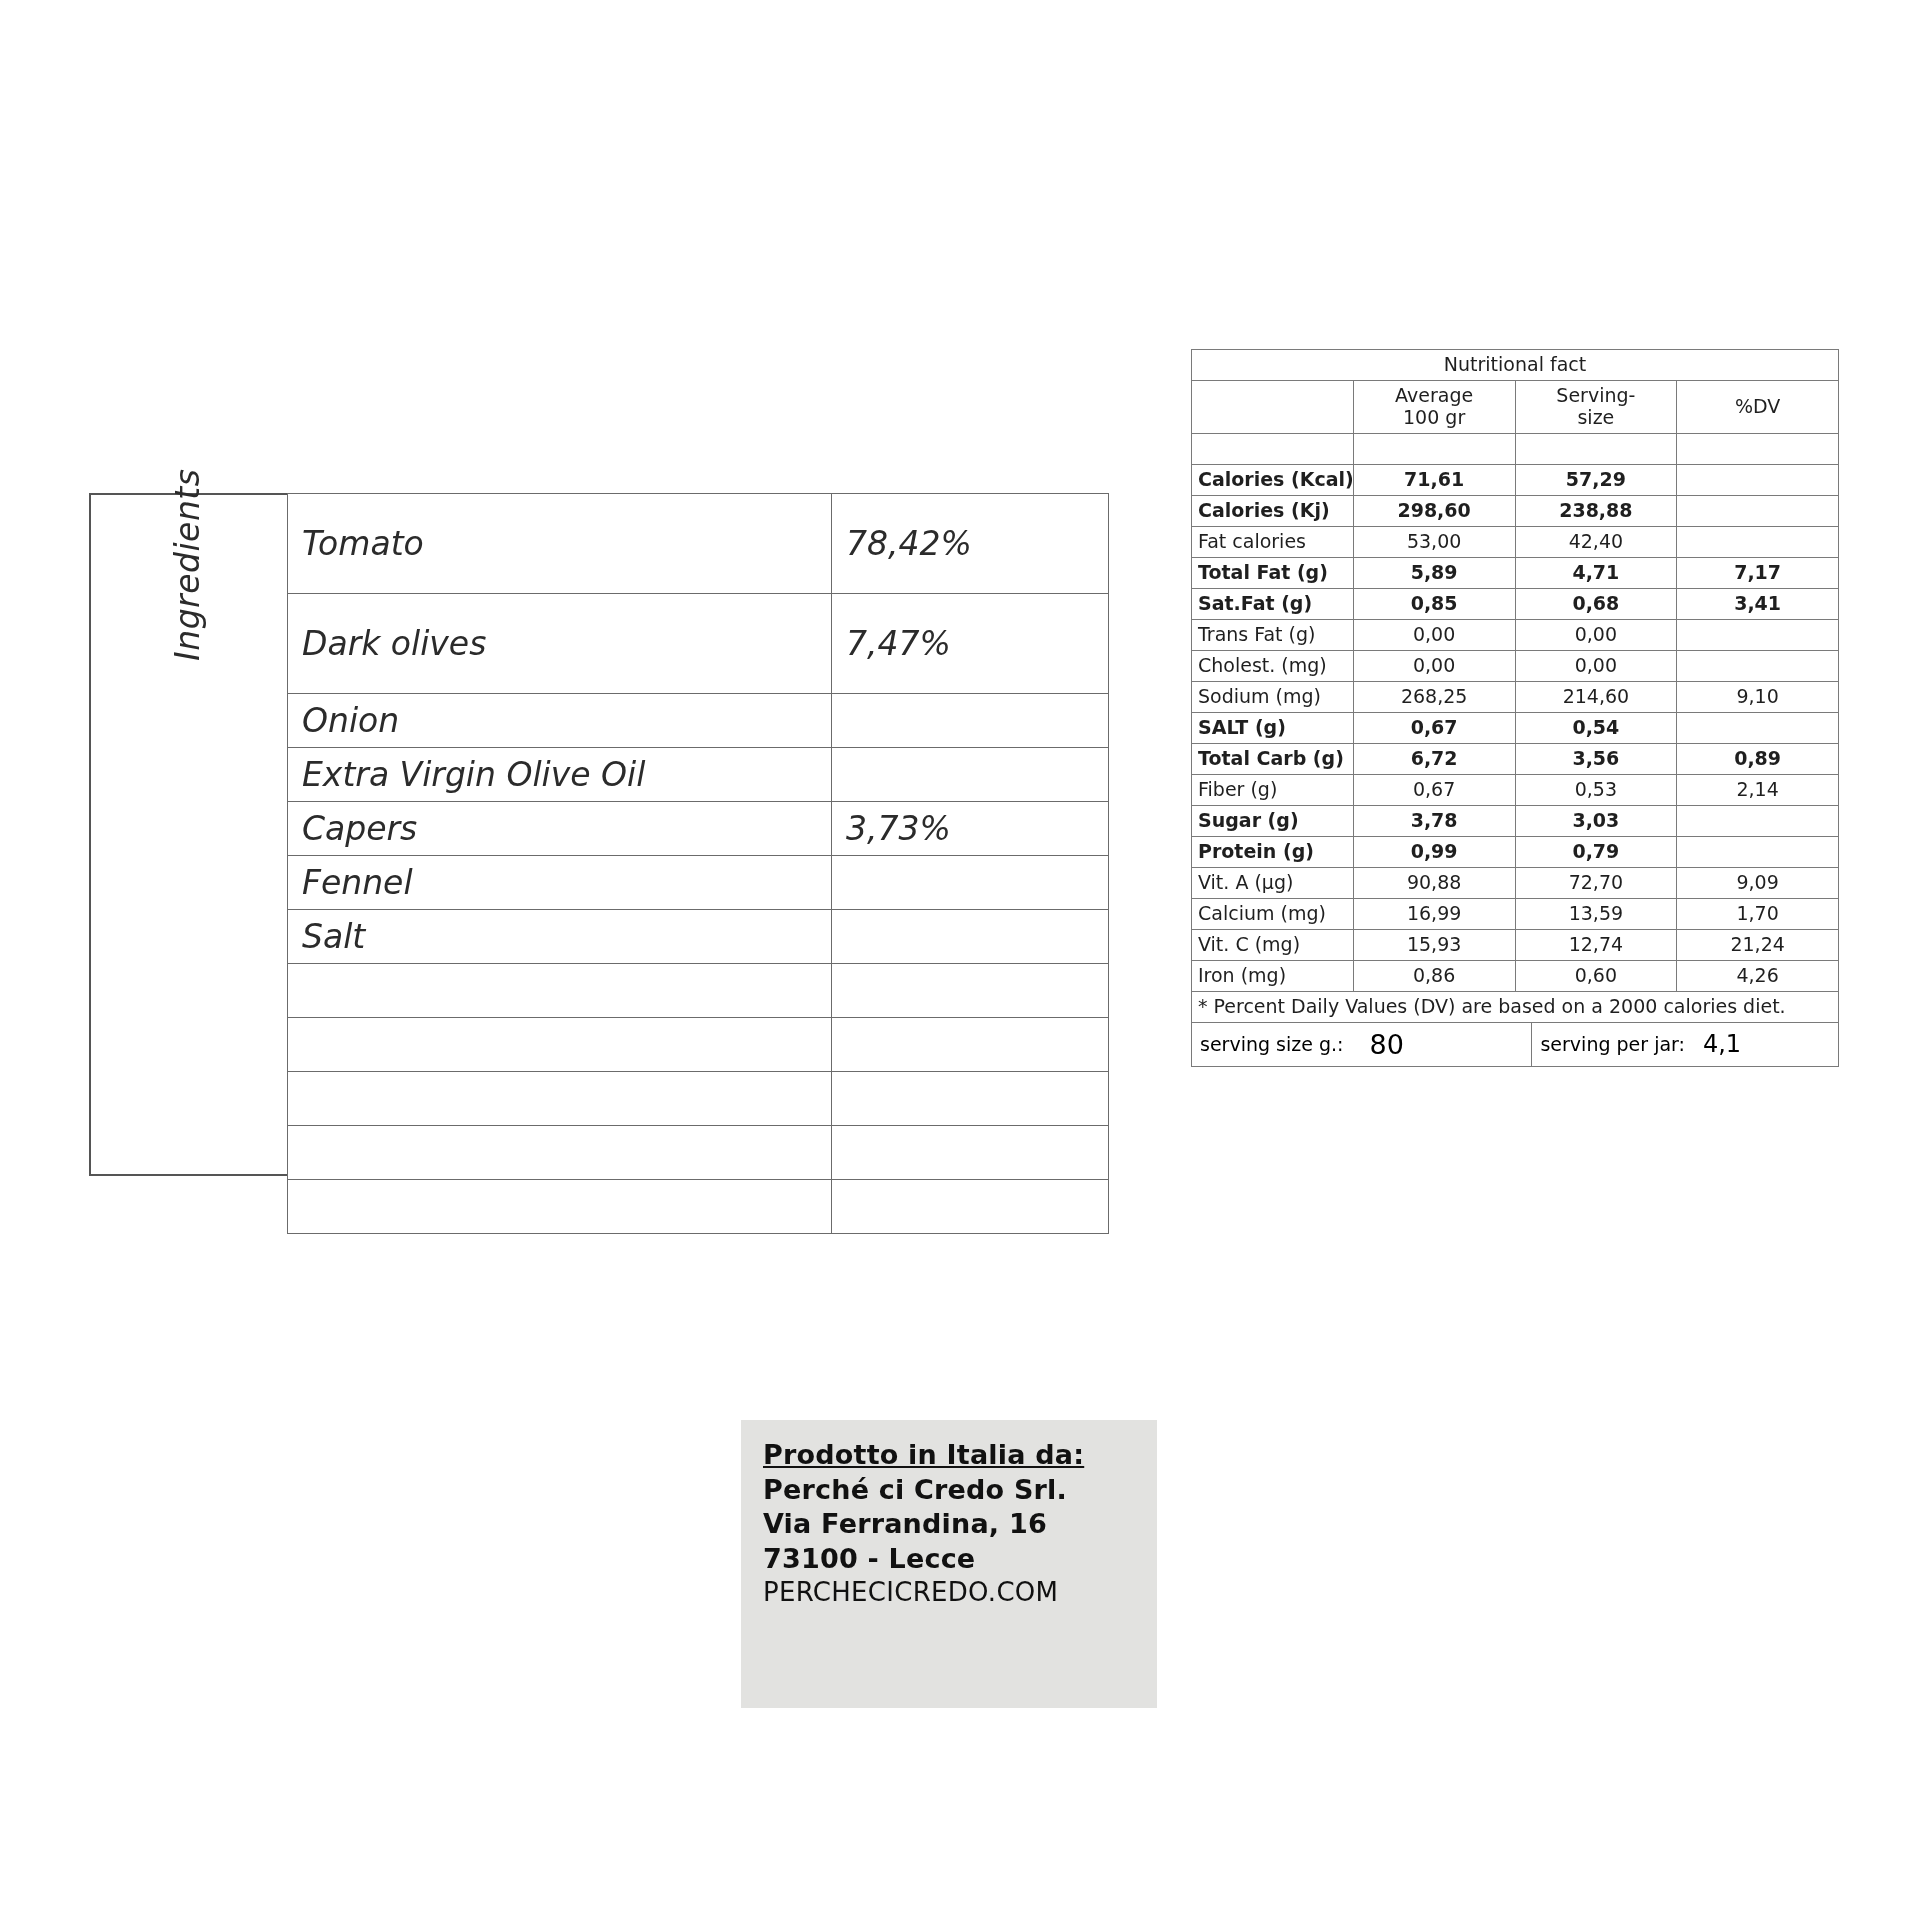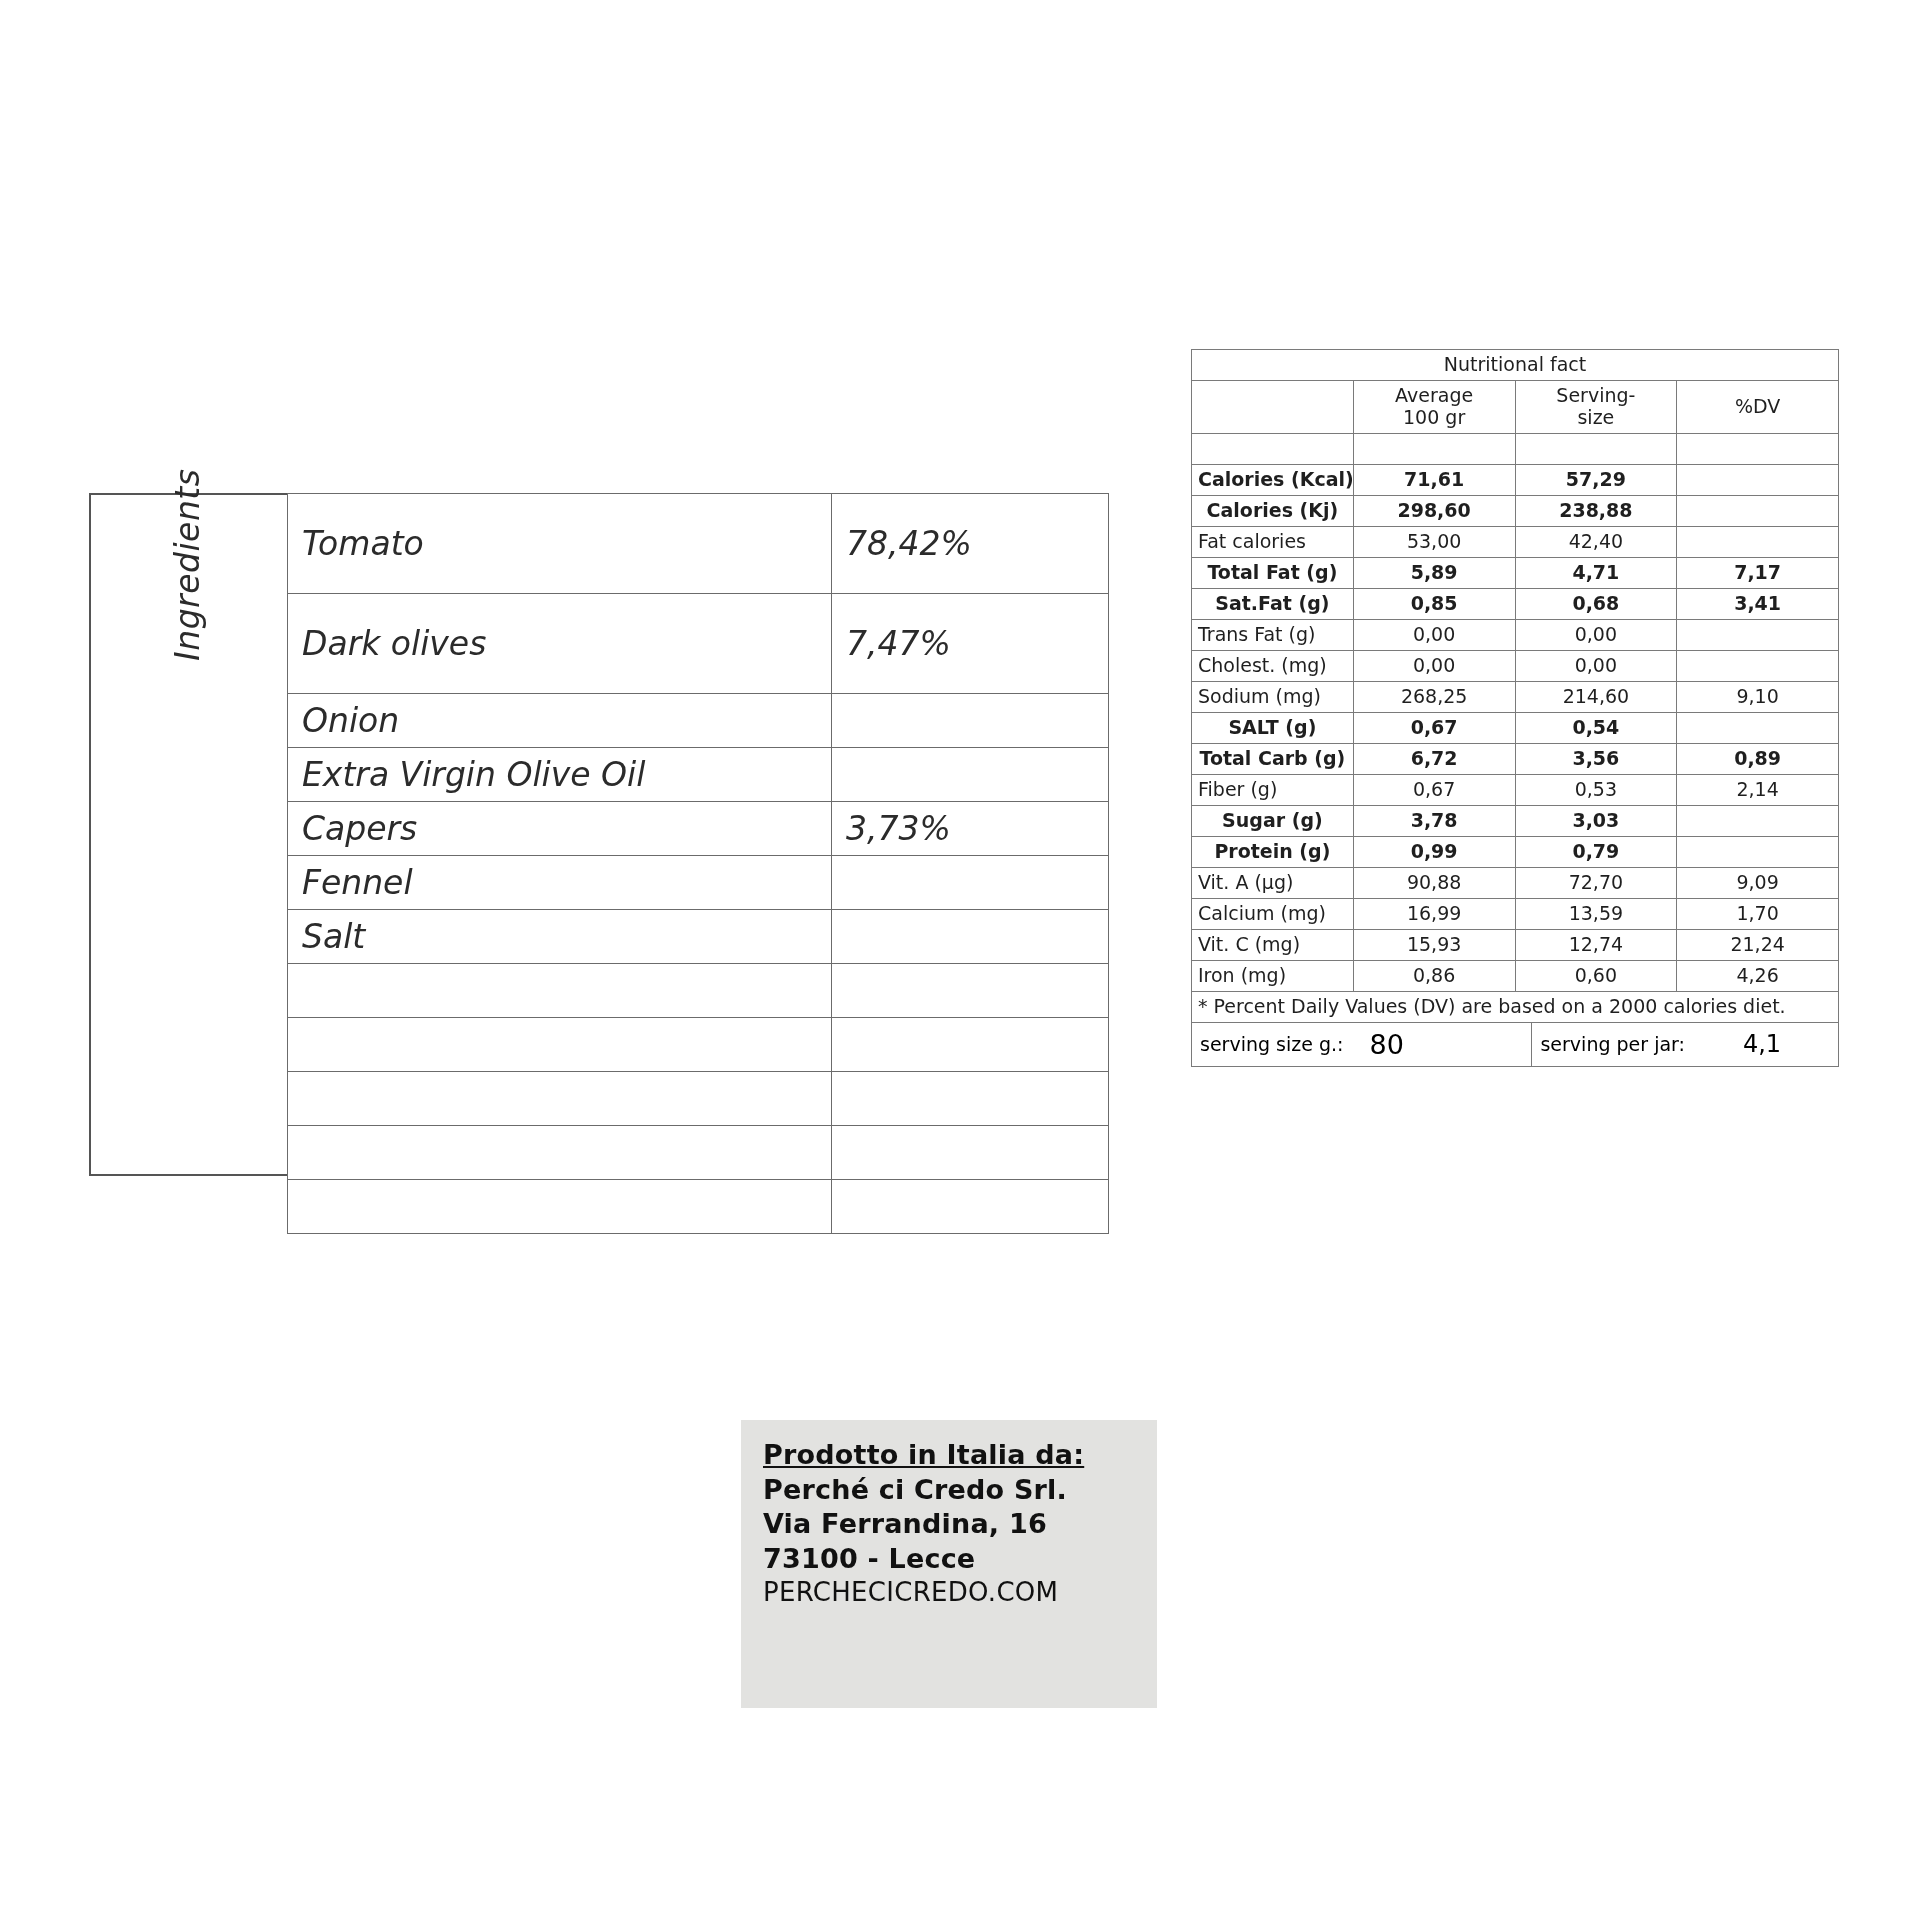--- a/index.html
+++ b/index.html
@@ -106,42 +106,42 @@
     font-size: 23px;
     height: 42px;
   }
   td.head-cell {
     text-align: center;
     font-size: 22px;
     height: 79px;
     line-height: 1.6;
   }
   td.spacer-cell { height: 30px; }
-  td.b { font-weight: bold; text-align: center; }
+  td.b { font-weight: bold; }
   td.footnote {
     font-size: 18px;
     text-align: left;
     padding-left: 12px;
     height: 30px;
   }
   .ss-row { display: flex; width: 648px; }
   .ss-left, .ss-right {
     border: 1px solid #7a7a7a;
     box-sizing: border-box;
     height: 44px;
     display: flex;
     align-items: center;
     font-family: "DejaVu Sans", sans-serif;
     font-size: 19px;
     color: #000000;
     padding: 0 8px;
     white-space: nowrap;
   }
   .ss-left  { width: 342px; border-top: none; }
-  .ss-right { width: 307px; border-top: none; border-left: none; gap: 40px; }
+  .ss-right { width: 307px; border-top: none; border-left: none; }
   .ss-val {
     font-size: 27px;
     margin-left: 26px;
   }
   .ss-val-small {
     font-size: 24px;
     margin-left: 18px;
   }
 
   

